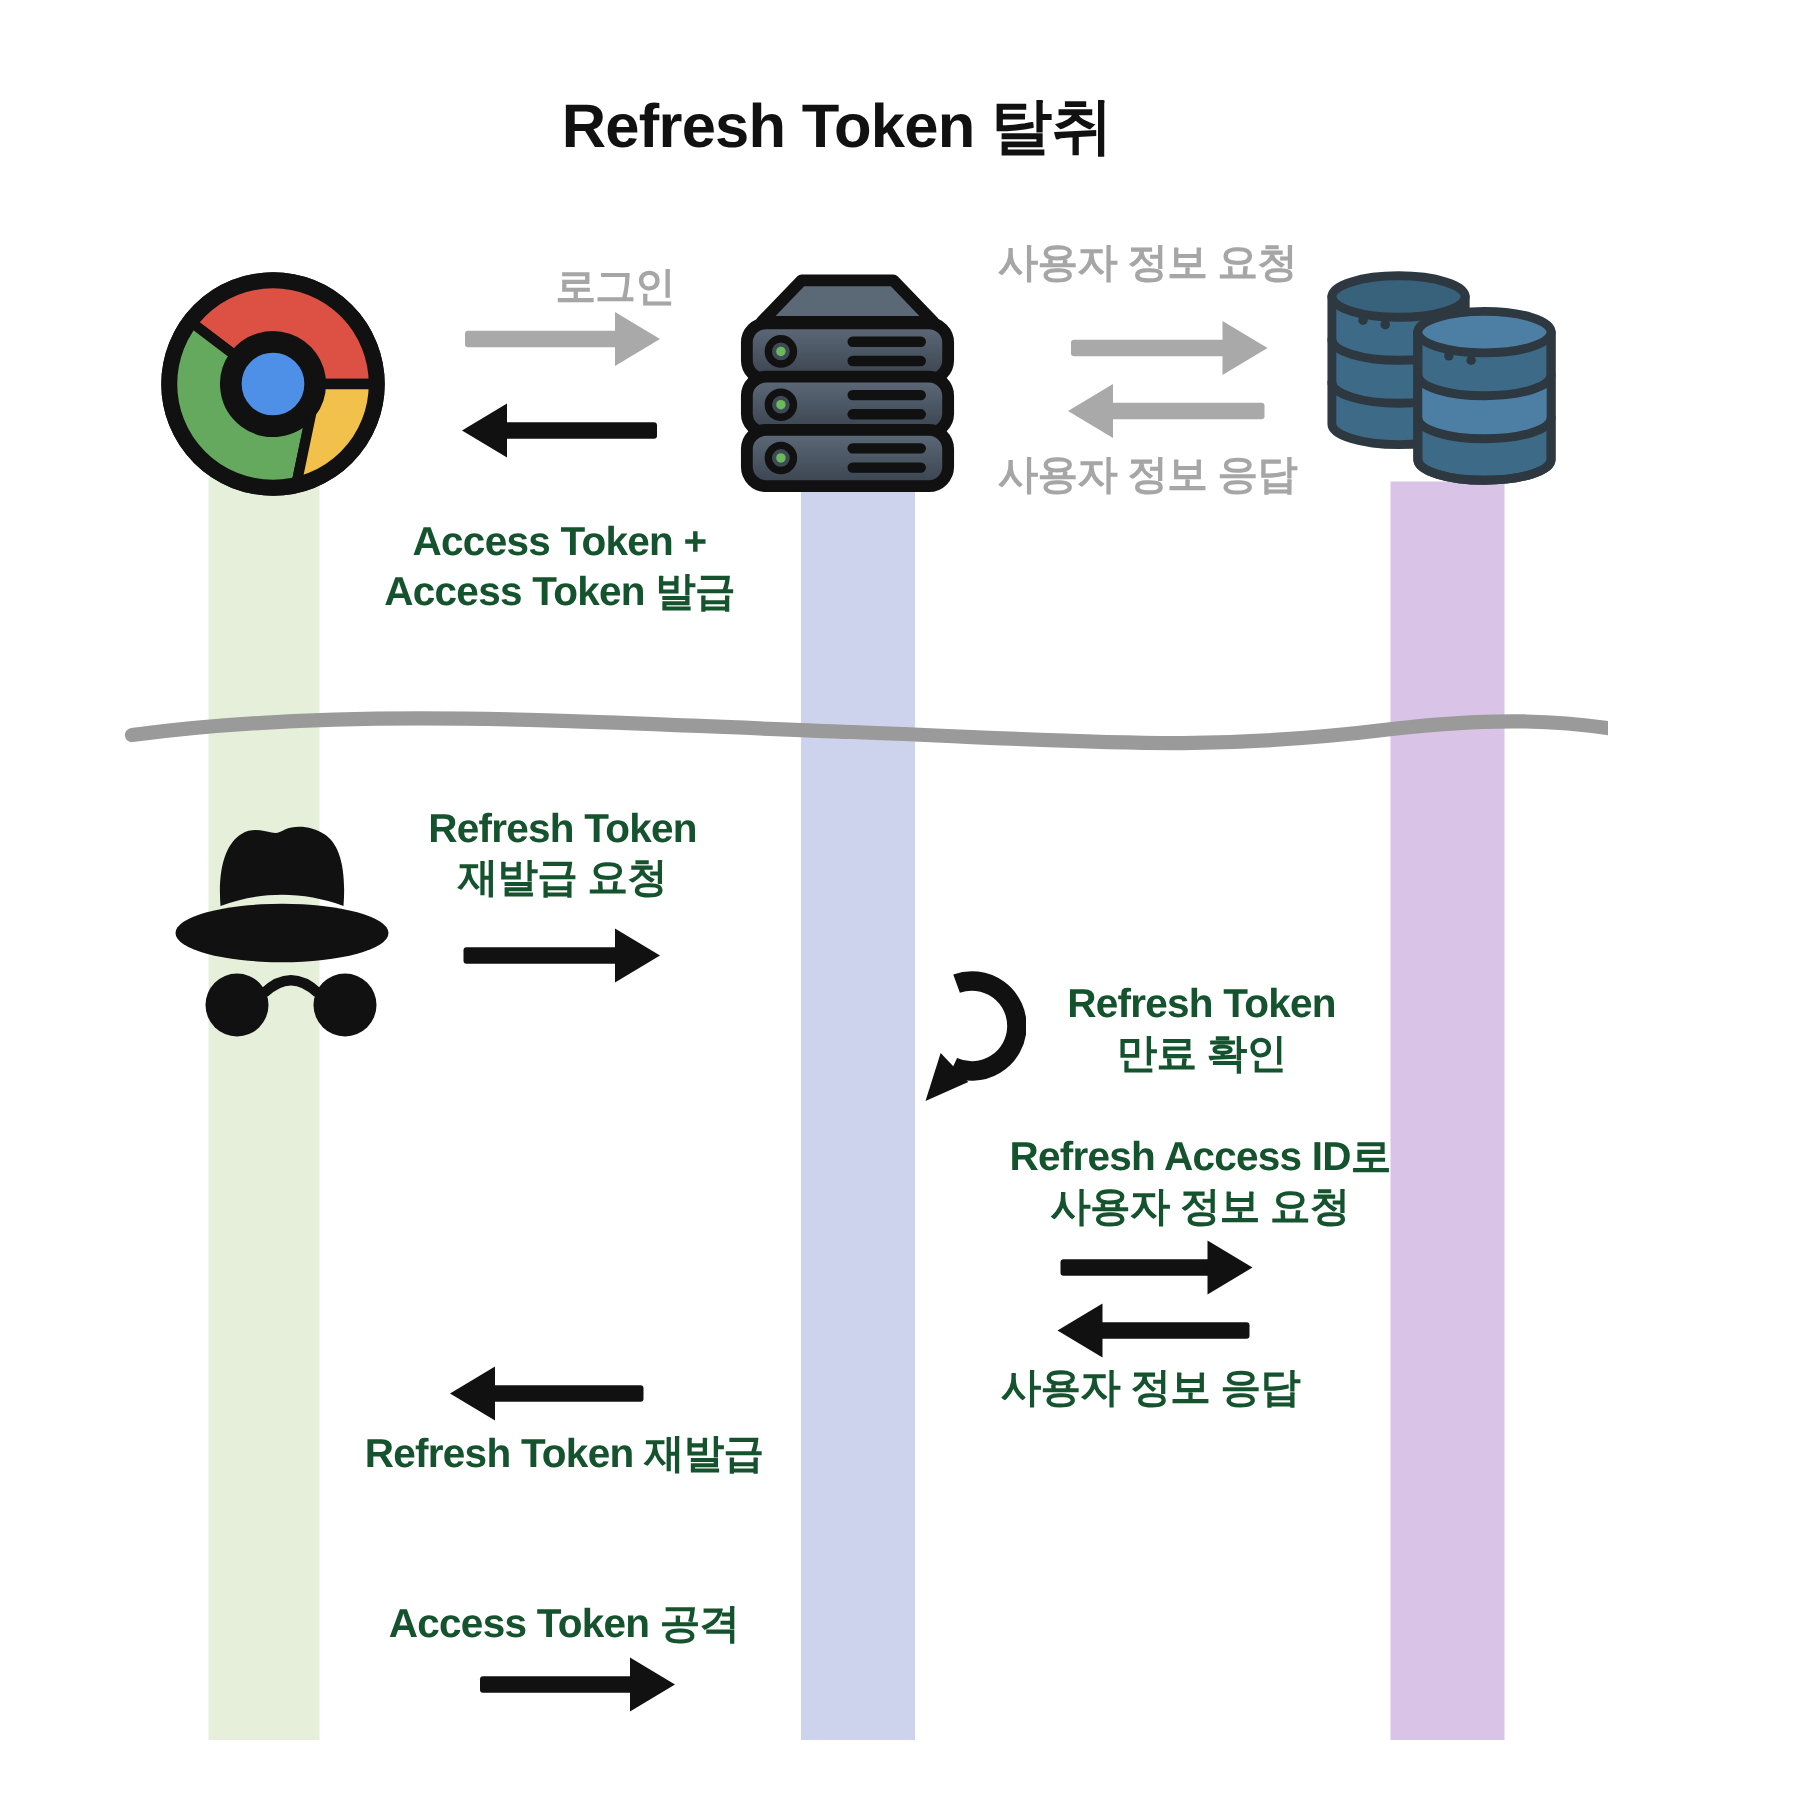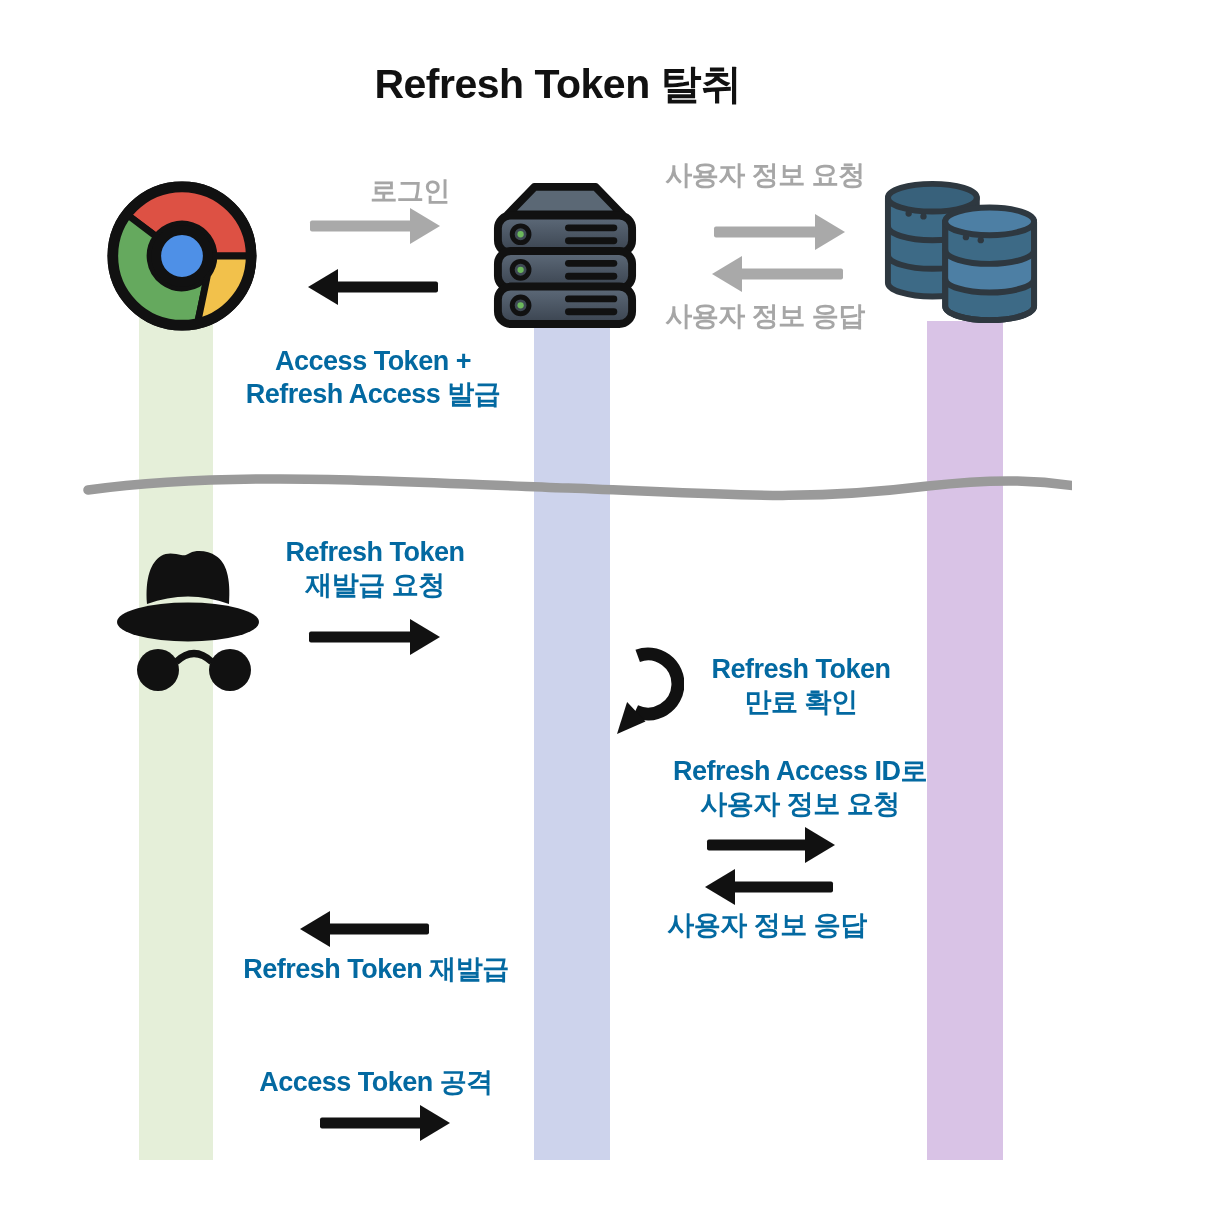--- a/index.html
+++ b/index.html
@@ -10,21 +10,21 @@
   .title{
     position:absolute;transform:translateX(-50%);font-weight:700;font-size:41px;color:#111;
     white-space:nowrap;letter-spacing:-0.5px;
   }
   .lifeline{position:absolute;}
   .lifeline.green{left:139px;top:318px;width:74px;height:842px;background:#e5efd9;}
   .lifeline.blue{left:534px;top:327px;width:76px;height:833px;background:#cdd3ec;}
   .lifeline.pink{left:927px;top:321px;width:76px;height:839px;background:#d9c3e6;}
   .icon{position:absolute;}
   .label{
-    position:absolute;transform:translateX(-50%);font-weight:700;font-size:27px;color:#0369a1;
+    position:absolute;transform:translateX(-50%);font-weight:700;font-size:27px;color:#14532d;
     text-align:center;white-space:nowrap;line-height:33px;letter-spacing:-0.5px;
   }
   .label.gray{color:#a6a6a6;}
   
   .arrow{position:absolute;height:36px;}
   .arrow .shaft{
     position:absolute;top:50%;transform:translateY(-50%);height:11px;background:#111;border-radius:2px;
   }
   .arrow.right .shaft{left:2px;right:24px;}
   .arrow.right .head{
@@ -170,21 +170,21 @@
   </div>
 
   <div class="label gray" style="left:366px;top:175px;margin-left:44px;">로그인</div>
 
   <div class="label gray" style="left:765px;top:159px;">사용자 정보 요청</div>
 
   <div class="label gray" style="left:765px;top:300px;">사용자 정보 응답</div>
 
   <div class="label" style="left:373px;top:345px;">
     <span>Access Token +</span><br>
-    <span>Refresh Access 발급</span>
+    <span>Access Token 발급</span>
   </div>
 
   <div class="label" style="left:375px;top:536px;">
     <span>Refresh Token</span><br>
     <span>재발급 요청</span>
   </div>
 
   <div class="label" style="left:801px;top:653px;">
     <span>Refresh Token</span><br>
     <span>만료 확인</span>

